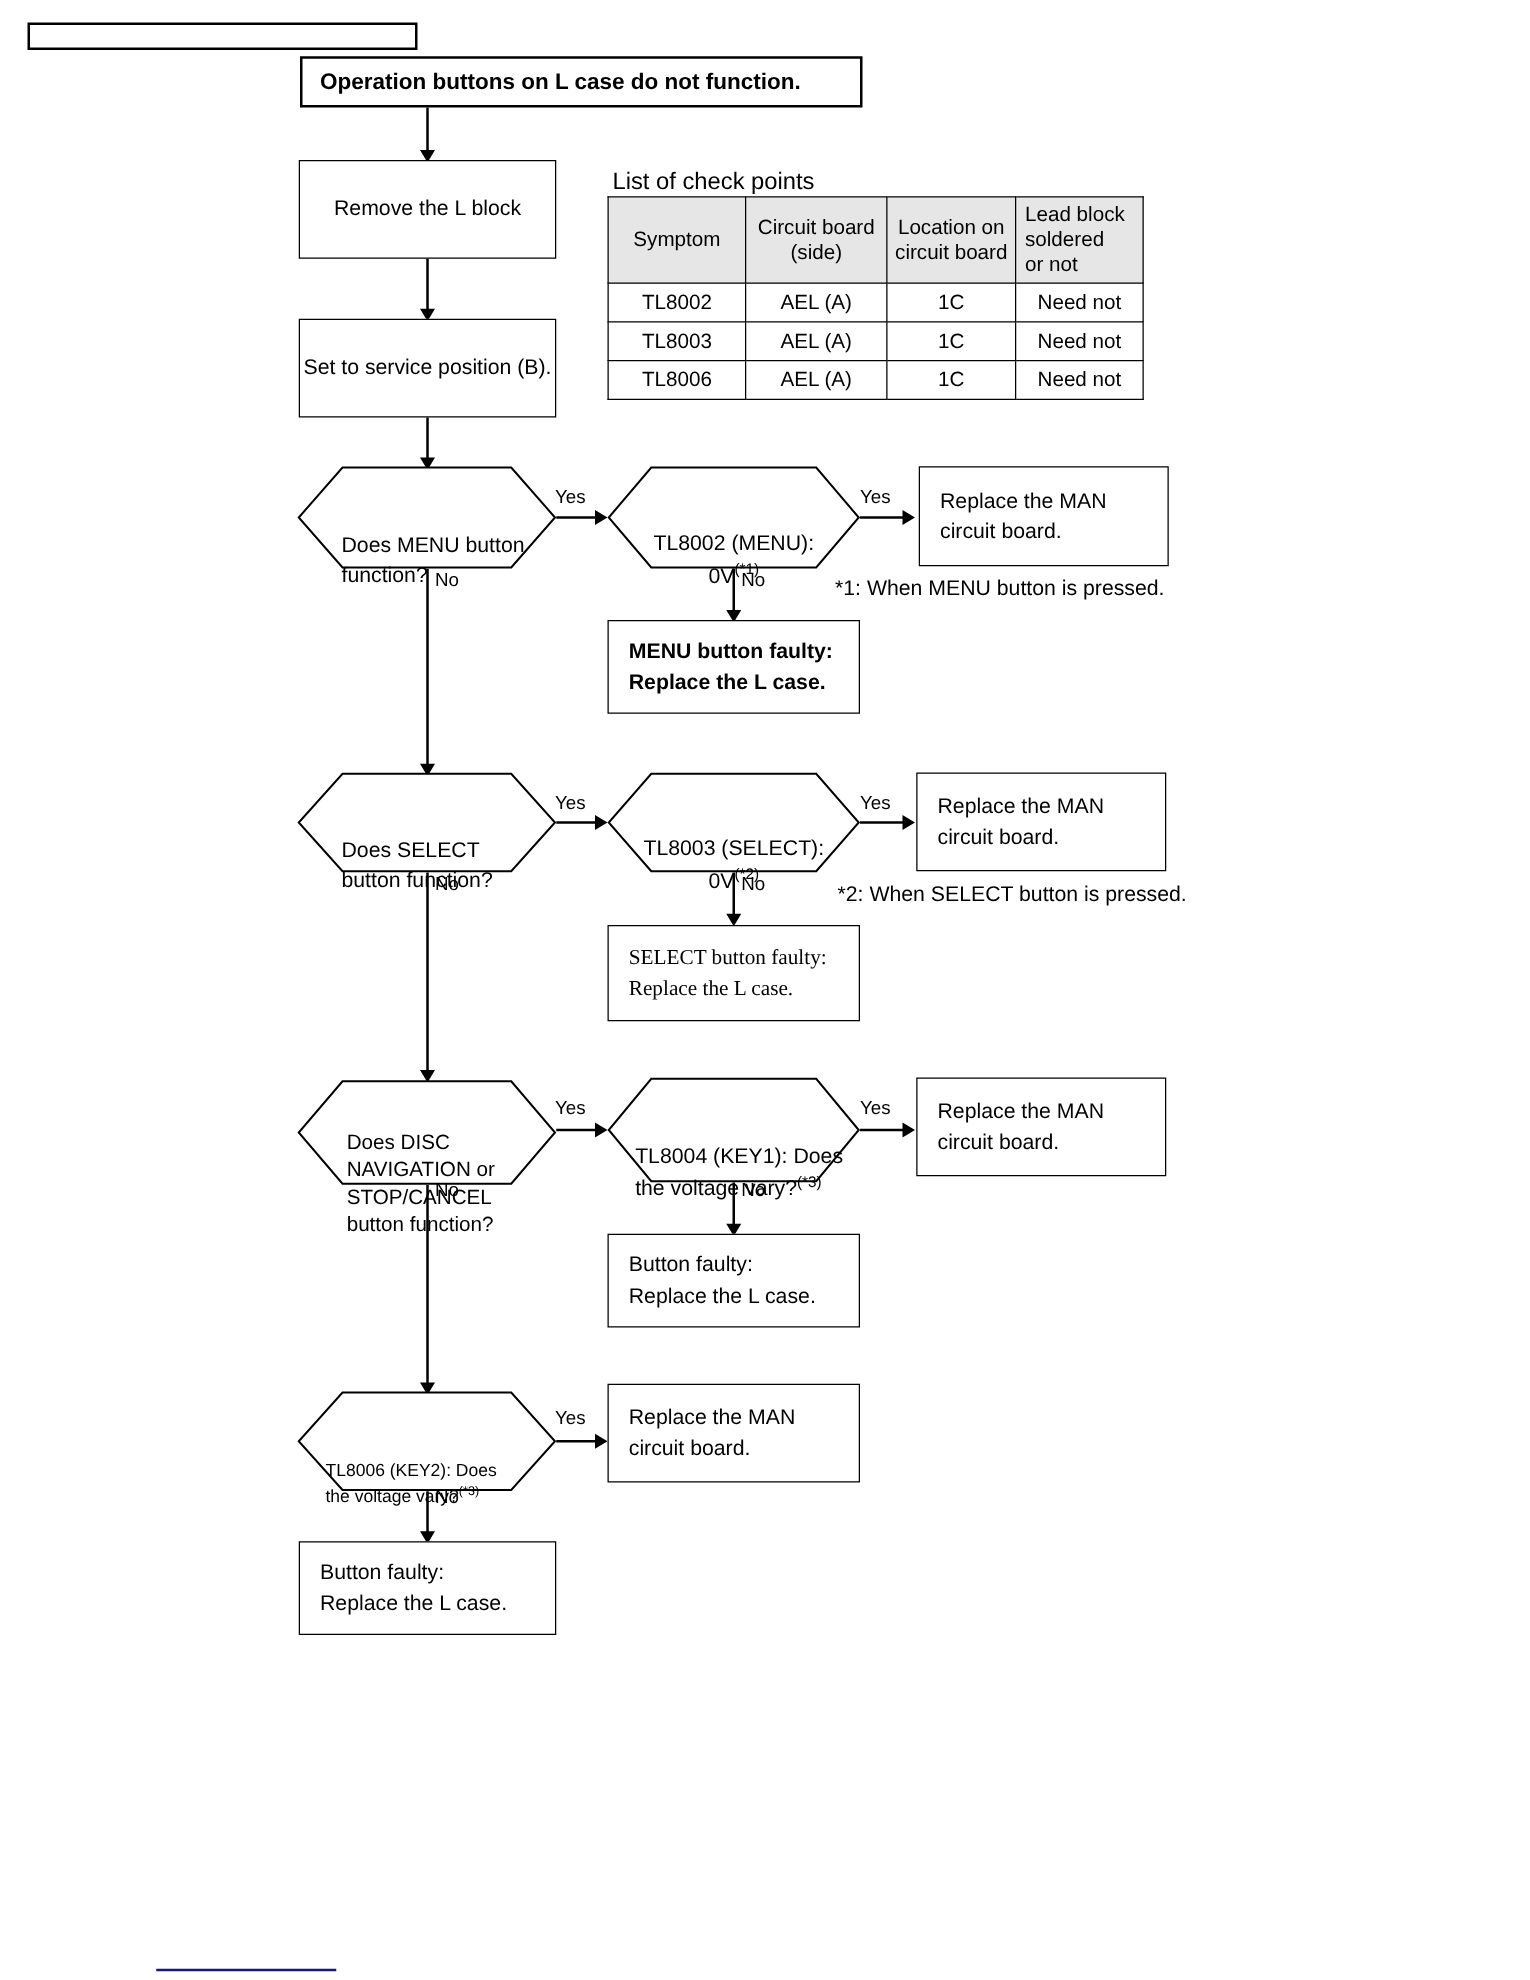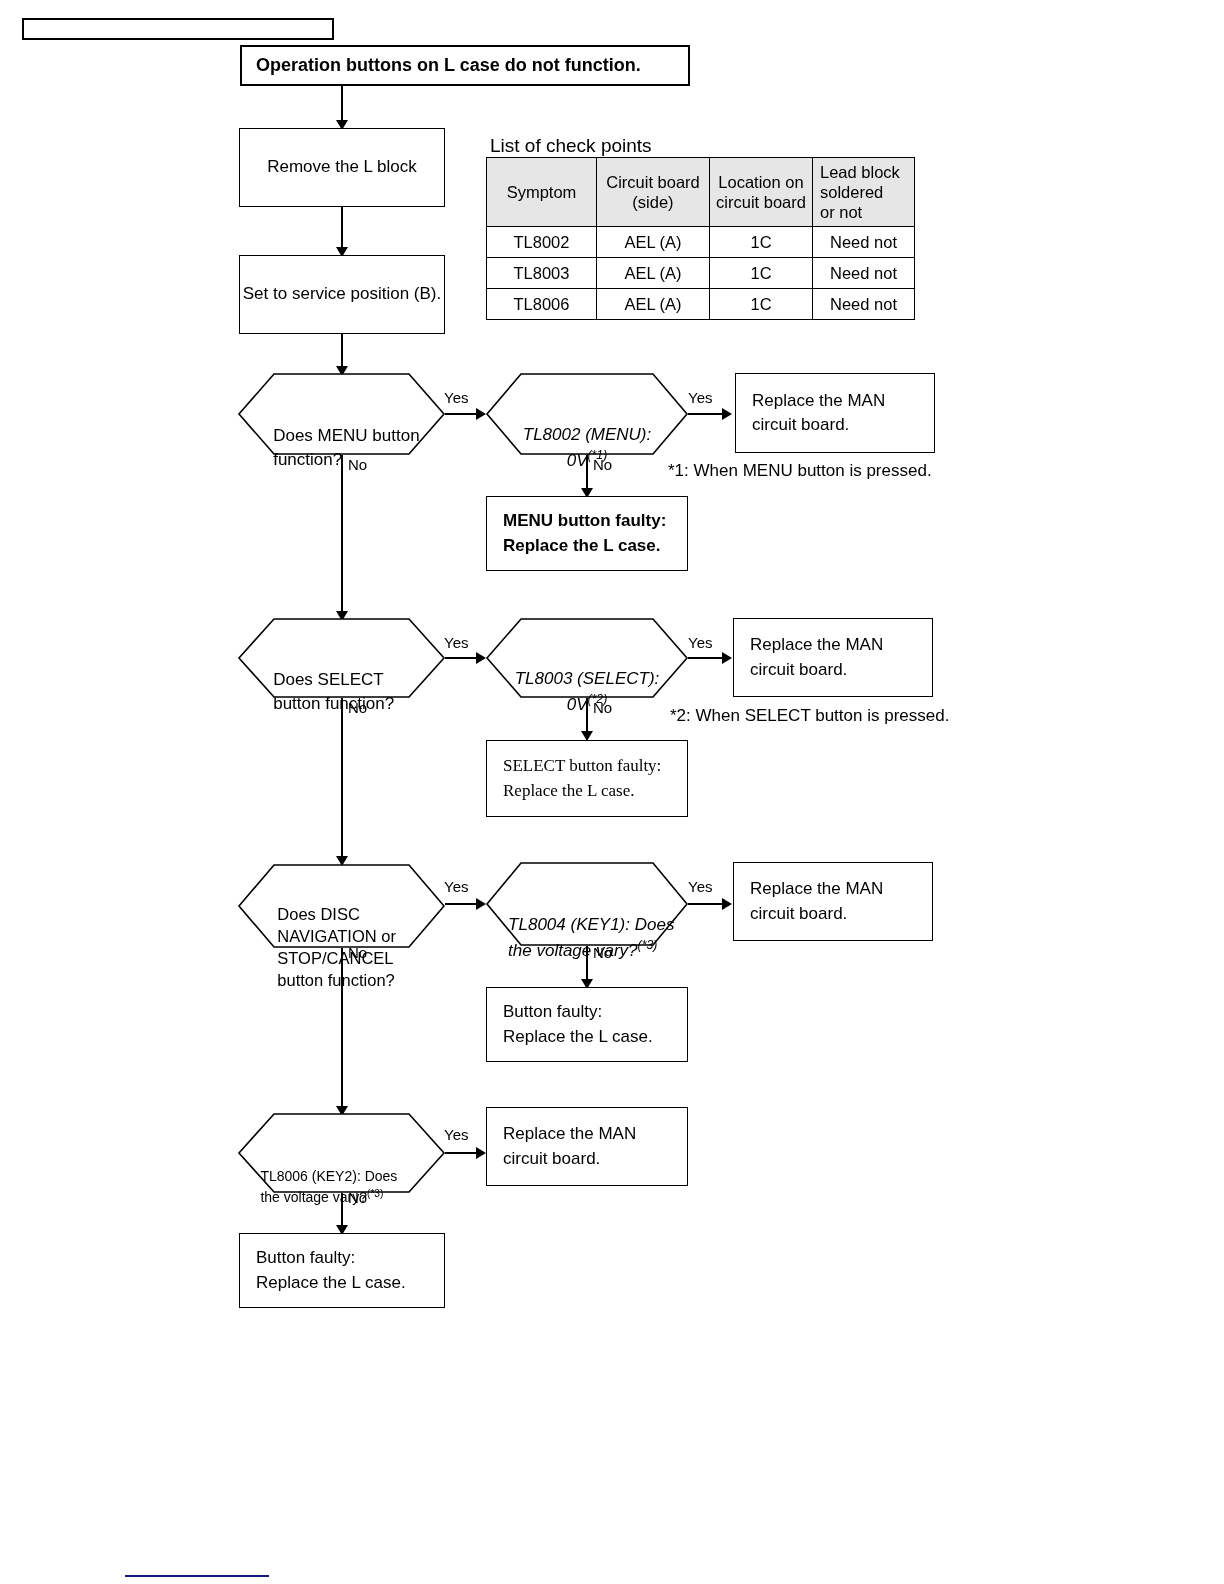--- a/index.html
+++ b/index.html
@@ -75,21 +75,20 @@
     transform: translateY(-50%);
     font-size: 17px;
     line-height: 1.4;
     white-space: pre-line;
     margin-top: 34px;
   }
   .hex.center .hex-txt {
     left: 10%;
     right: 10%;
     text-align: center;
-    font-style: italic;
   }
 
   
   .vline {
     position: absolute;
     width: 2px;
     background: #000;
   }
   .hline {
     position: absolute;

